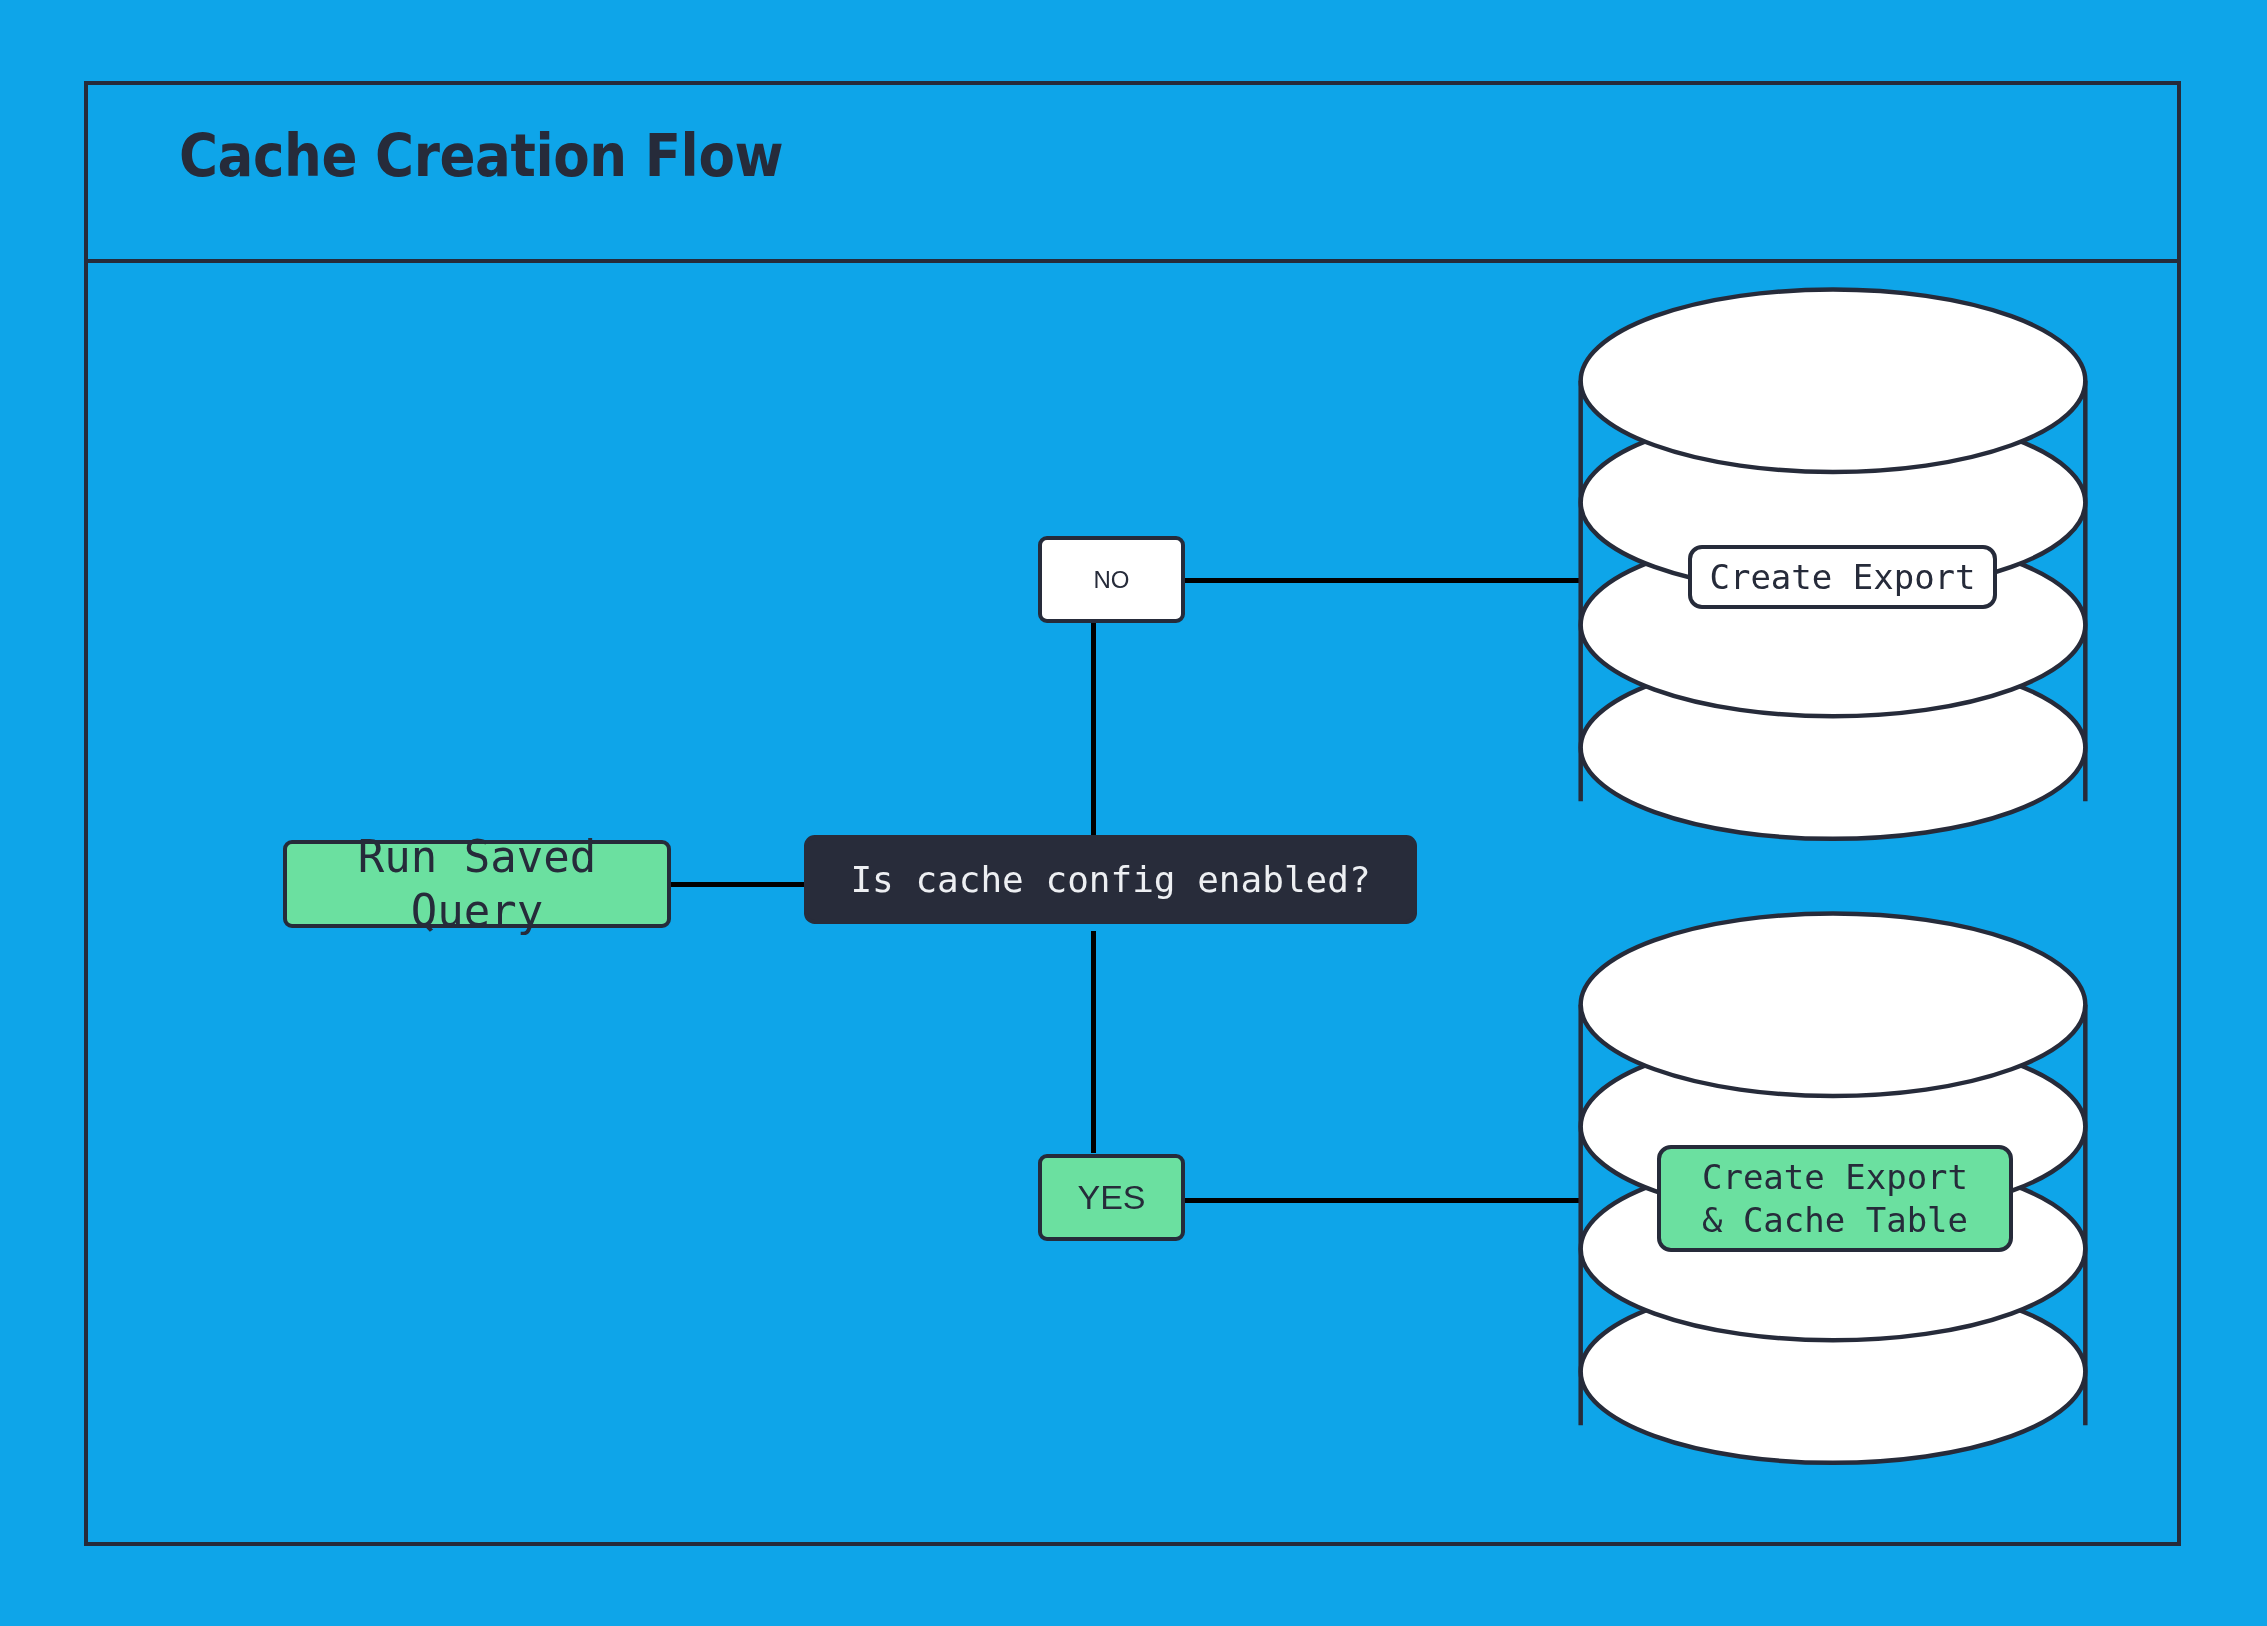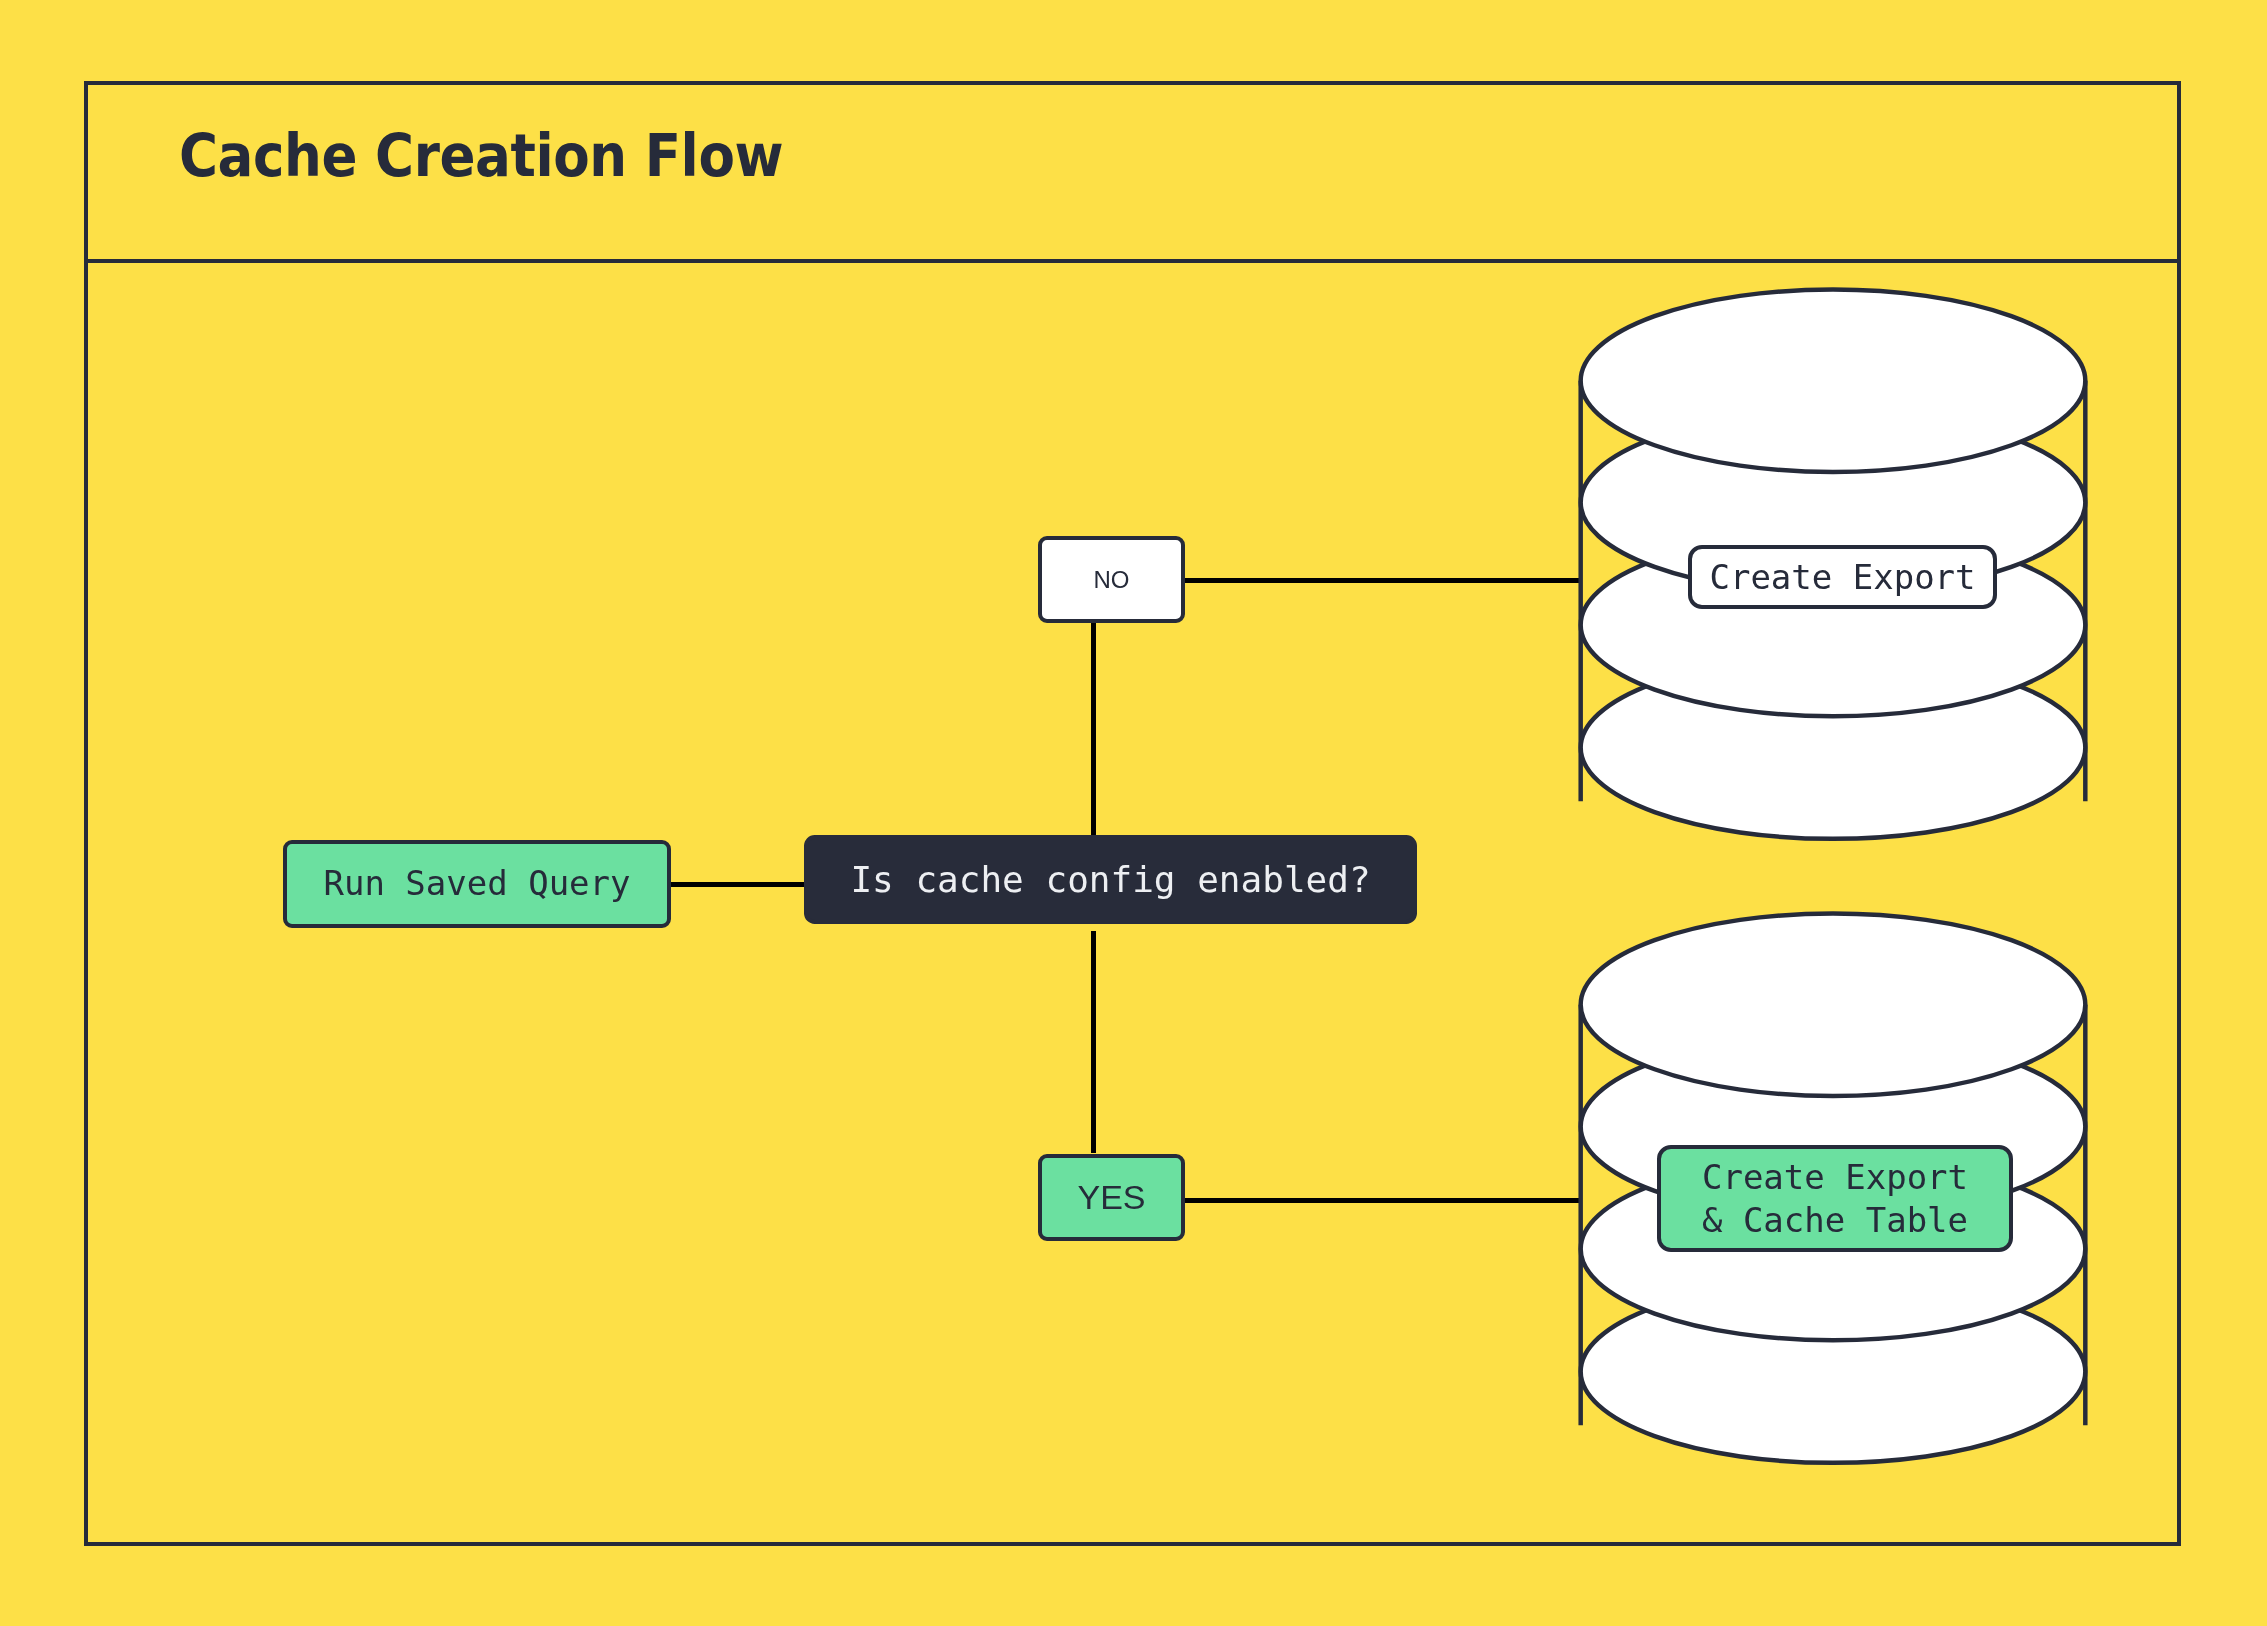--- a/index.html
+++ b/index.html
@@ -11,21 +11,21 @@
     width: 2268px;
     height: 1626px;
     font-family: "Liberation Sans", sans-serif;
     overflow: hidden;
   }
 
   #canvas {
     position: relative;
     width: 2268px;
     height: 1626px;
-    background: #fde047;
+    background: #0ea5e9;
   }
 
   
   .frame {
     position: absolute;
     left: 84px;
     top: 81px;
     width: 2097px;
     height: 1465px;
     border: 4.5px solid #262B3A;
@@ -71,21 +71,21 @@
     justify-content: center;
     text-align: center;
     font-family: "DejaVu Sans Mono", monospace;
     border: 4.5px solid #262B3A;
     border-radius: 9px;
     line-height: 1.22;
   }
   .node-start {
     background: #6BE0A0;
     color: #262B3A;
-    font-size: 34px;
+    font-size: 44px;
   }
   .node-decision {
     background: #282C3A;
     color: #EDEFF2;
     font-size: 36px;
     border-color: #282C3A;
     border-radius: 10.7px;
   }
   .node-label-plain {
     background: #ffffff;

